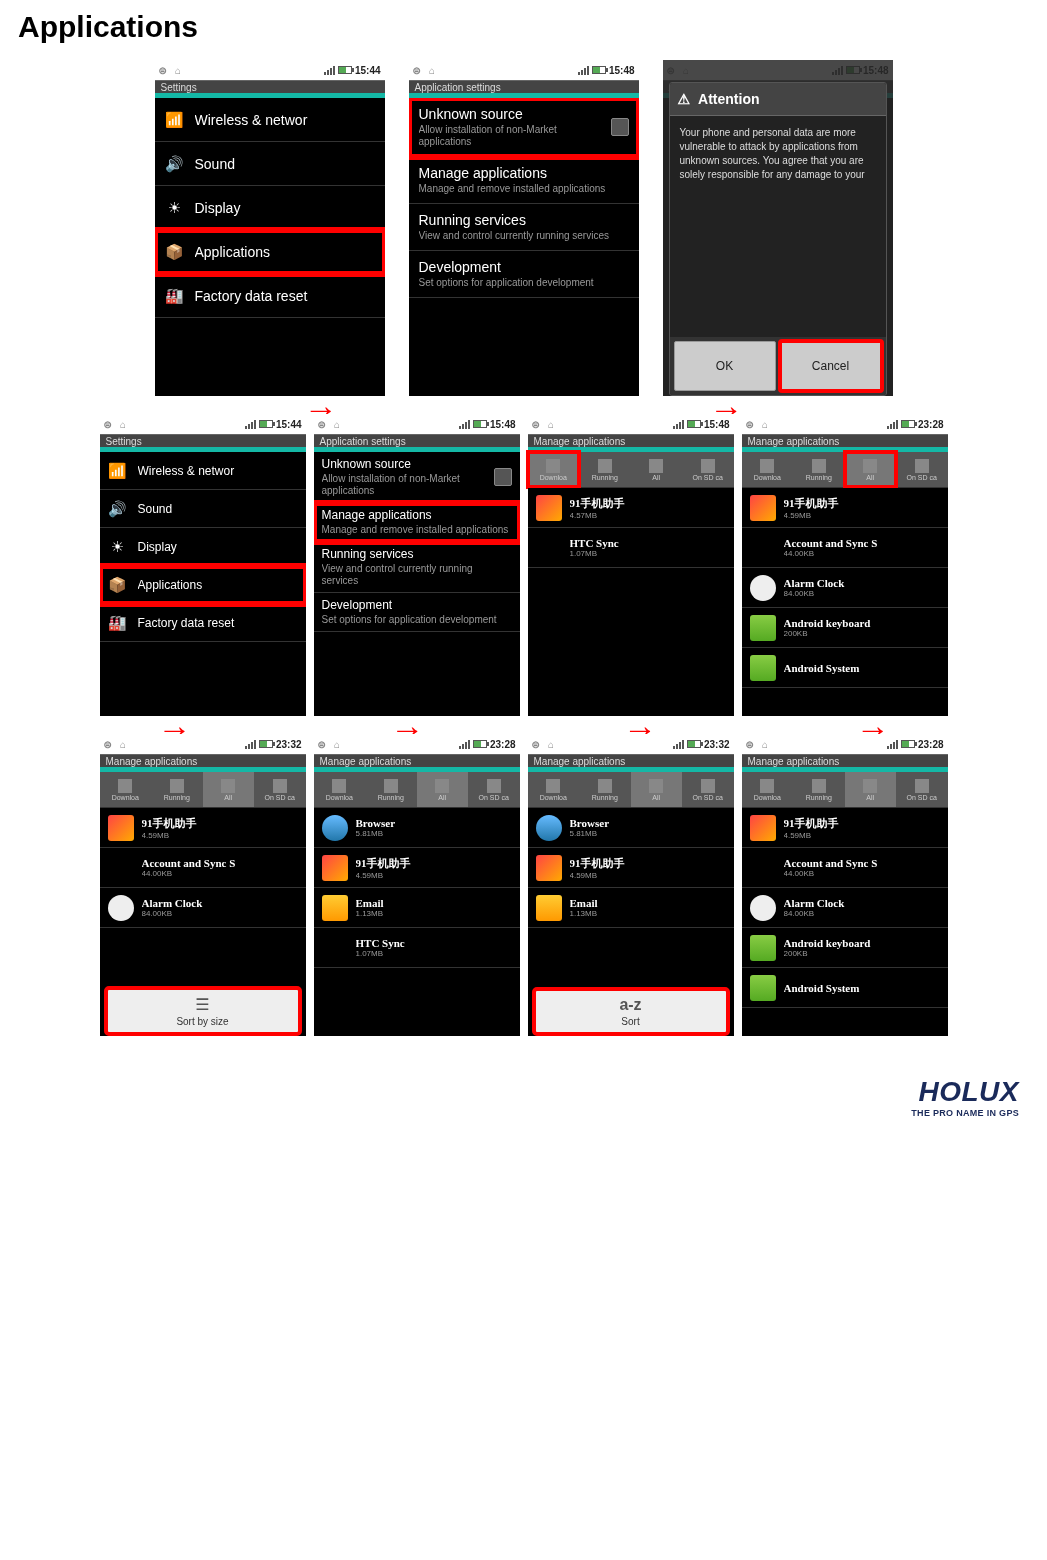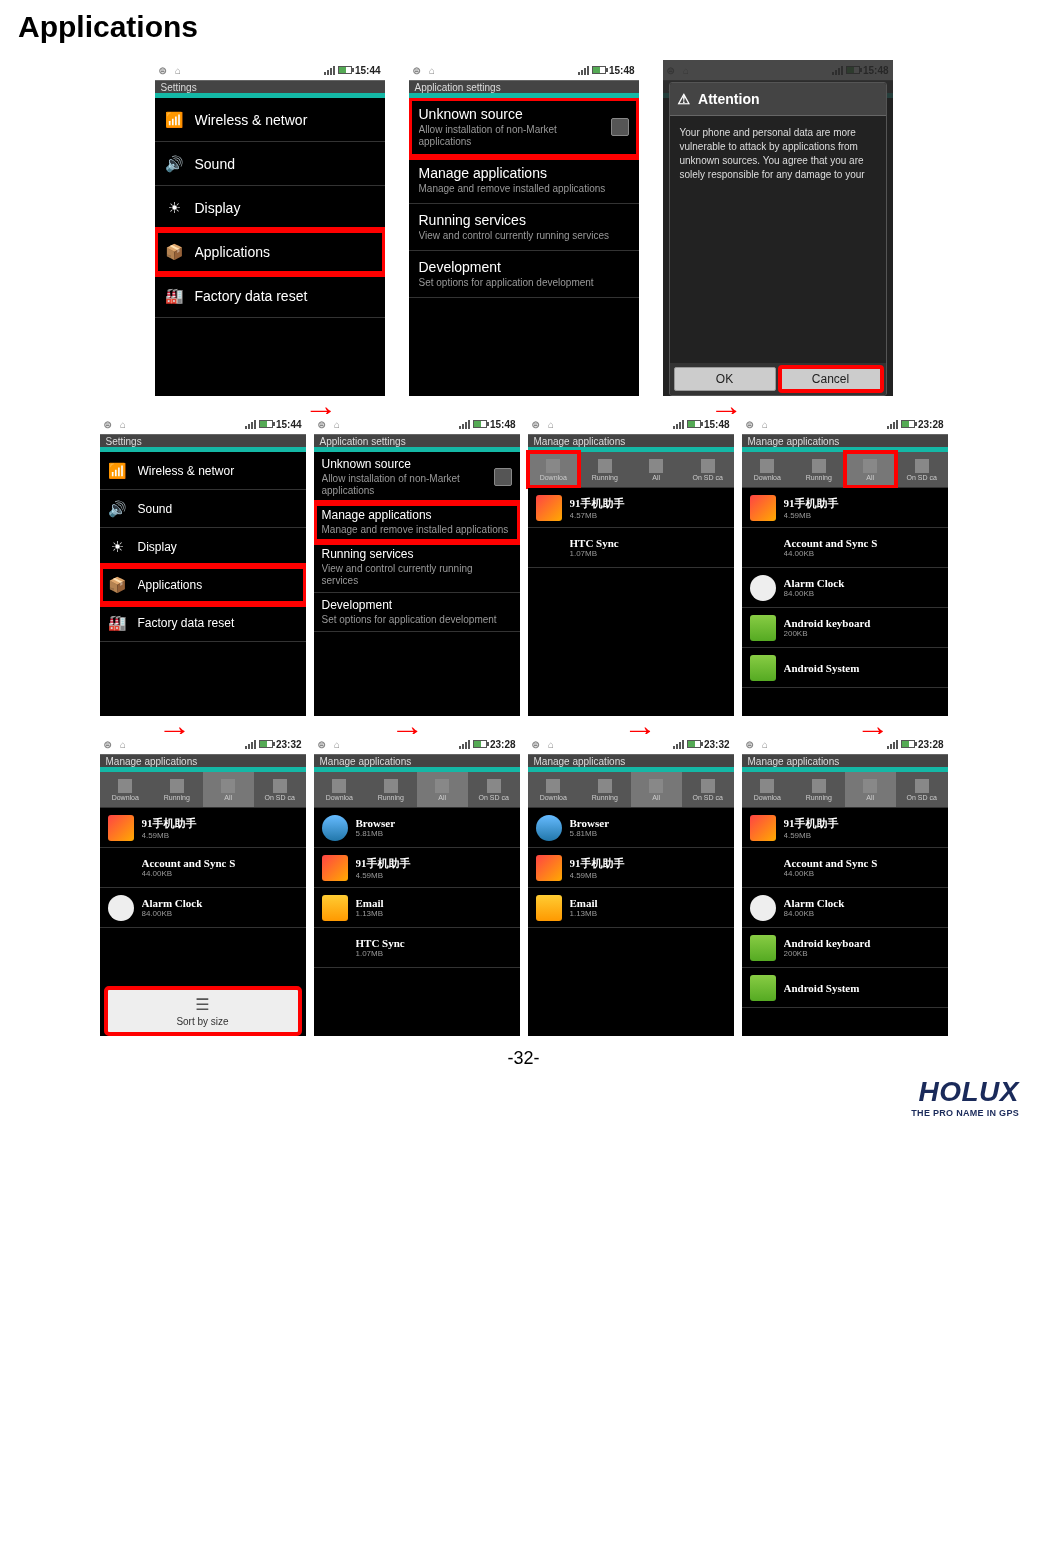--- a/index.html
+++ b/index.html
@@ -33,21 +33,21 @@
   .tab.active { background: #777; }
   .app-row { display: flex; align-items: center; padding: 4px 8px; border-bottom: 1px solid #333; gap: 8px; min-height: 40px; background: #000; }
   .app-icon { width: 26px; height: 26px; background: #666; border-radius: 3px; flex-shrink: 0; display:flex; align-items:center; justify-content:center; font-size: 14px;}
   .app-name { font-size: 11px; font-weight: bold; white-space: nowrap; overflow: hidden; font-family: Liberation Serif, serif; }
   .app-size { font-size: 8px; color: #999; }
   .dialog-overlay { position: absolute; inset: 0; background: rgba(40,40,40,0.85); display: flex; flex-direction: column; }
   .dialog { margin: 22px 6px 0 6px; background: #222; border: 1px solid #555; border-radius: 3px; flex: 1; display: flex; flex-direction: column; overflow: hidden;}
   .dialog-title { background: #444; padding: 8px; font-size: 14px; font-weight: bold; display: flex; align-items: center; gap: 8px; border-bottom: 1px solid #666; }
   .dialog-body { padding: 10px; font-size: 10px; color: #ddd; line-height: 1.4; flex: 1;}
   .dialog-buttons { display: flex; gap: 4px; padding: 4px; background: #333; }
-  .dialog-btn { flex: 1; background: #ccc; color: #222; text-align: center; padding: 4px 0; font-size: 12px; border-radius: 2px; border: 1px solid #999;}
+  .dialog-btn { flex: 1; background: #ccc; color: #222; text-align: center; padding: 17px 0; font-size: 12px; border-radius: 2px; border: 1px solid #999;}
   .popup { position: absolute; bottom: 2px; left: 6px; right: 6px; background: #eee; color: #333; border-radius: 3px; padding: 6px 0; display: flex; flex-direction: column; align-items: center; font-size: 10px; gap:2px; border:1px solid #bbb;}
   .popup-icon { font-size: 16px; color: #555; }
   .arrow { color: #f00; font-size: 34px; font-weight: bold; position: relative; }
   .arrows-row { display: flex; justify-content: space-around; align-items:center; height: 30px; margin-top:-14px; margin-bottom:-6px; padding: 0 100px;}
   .arrows-row2 { display: flex; justify-content: space-around; align-items:center; height: 30px; margin-top:-14px; margin-bottom:-6px; padding: 0 40px;}
   .footer { position: relative; height: 70px; margin-top: 12px; }
   .page-num { text-align: center; font-size: 18px; }
   .brand { position: absolute; right: 10px; bottom: 0; text-align: right; }
   .brand-name { font-style: italic; font-weight: 900; font-size: 28px; color: #1a2a5a; letter-spacing: 0.5px; }
   .brand-tag { font-size: 9px; font-weight: bold; color: #1a2a5a; letter-spacing: 0.3px;}
@@ -654,20 +654,24 @@
             </div>
           </div>
           <div class="app-row">
             <div class="app-icon ic-mail"></div>
             <div class="li-text">
               <div class="app-name">Email</div>
               <div class="app-size">1.13MB</div>
             </div>
           </div>
         </div>
+      <div class="popup highlight">
+        <span class="popup-icon" style="font-weight:bold">a-z</span>
+        <span>Sort</span>
+      </div>
     </div>
 
     <div class="phone">
       <div class="status-bar">
           <div class="status-left">
             <span>⊜</span>
             <span>⌂</span>
           </div>
           <div class="status-right">
             <span class="signal">
@@ -735,19 +739,18 @@
             <div class="li-text">
               <div class="app-name">Android System</div>
               <div class="app-size"></div>
             </div>
           </div>
         </div>
     </div>
   </div>
 
   <div class="footer">
-    <div class="page-num">-32-</div>
     <div class="brand">
       <div class="brand-name">HOLUX</div>
       <div class="brand-tag">THE PRO NAME IN GPS</div>
     </div>
   </div>
 </div>
 
 </body></html>

